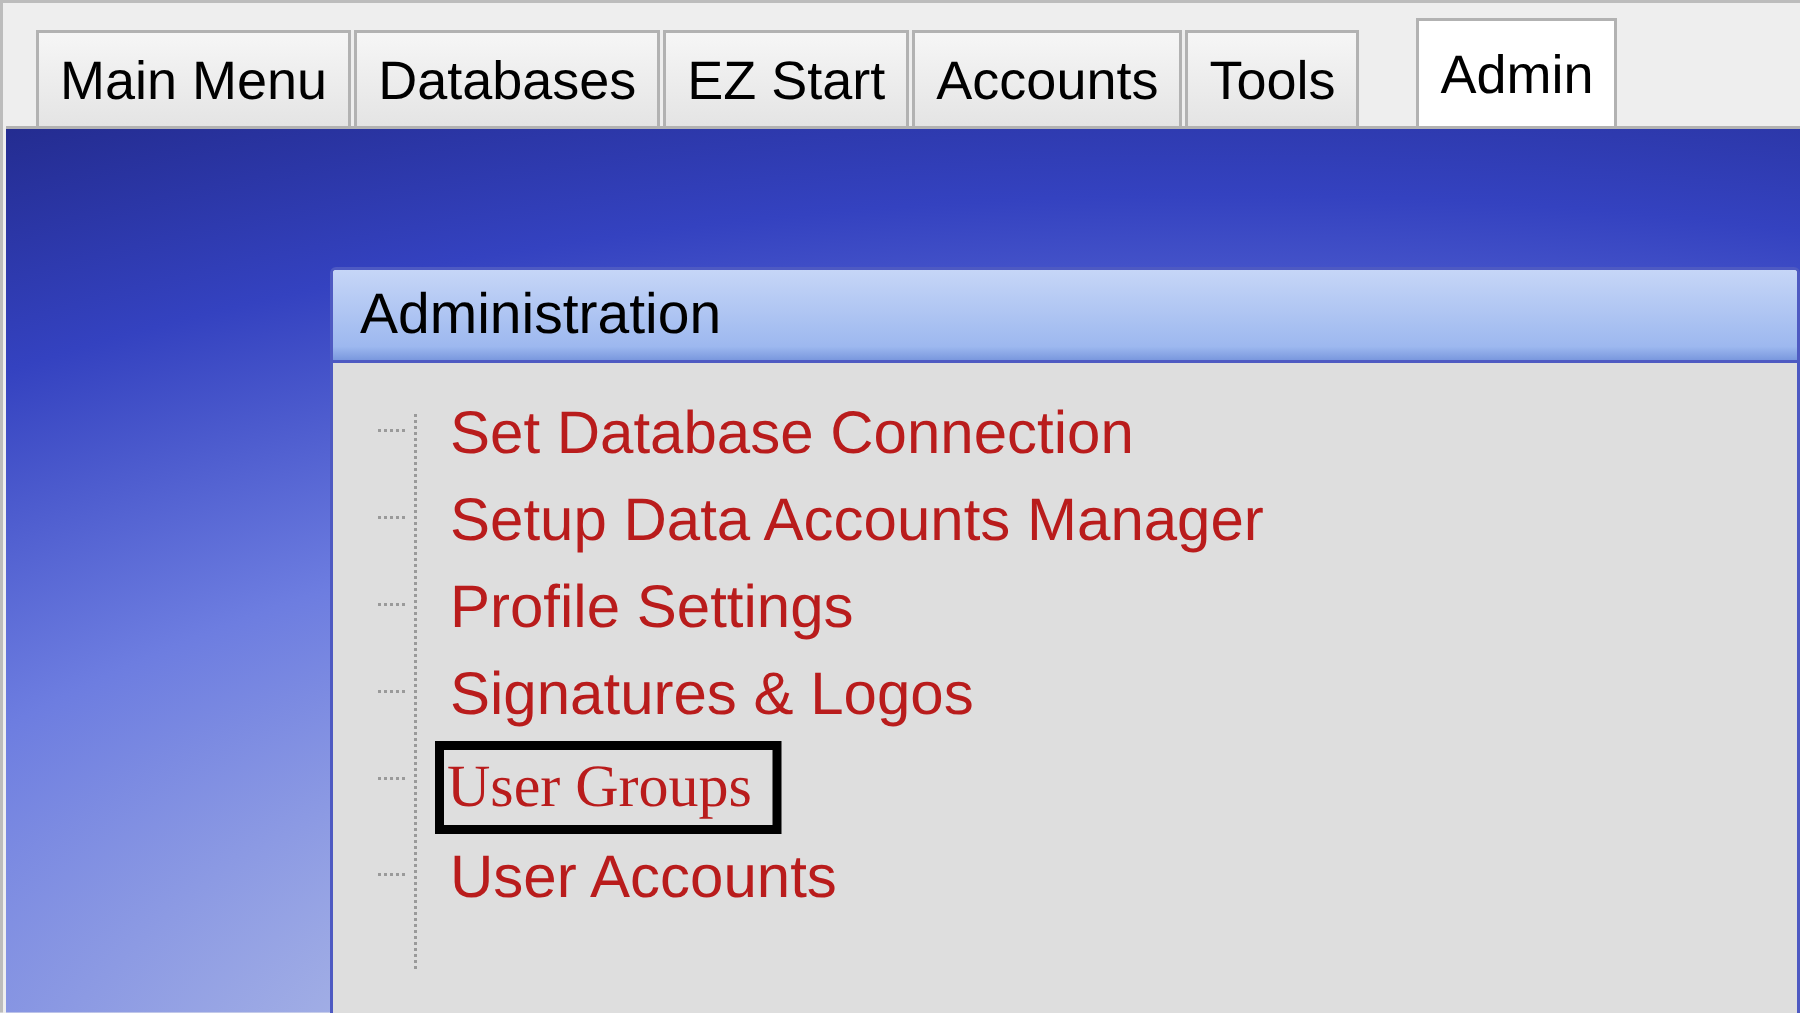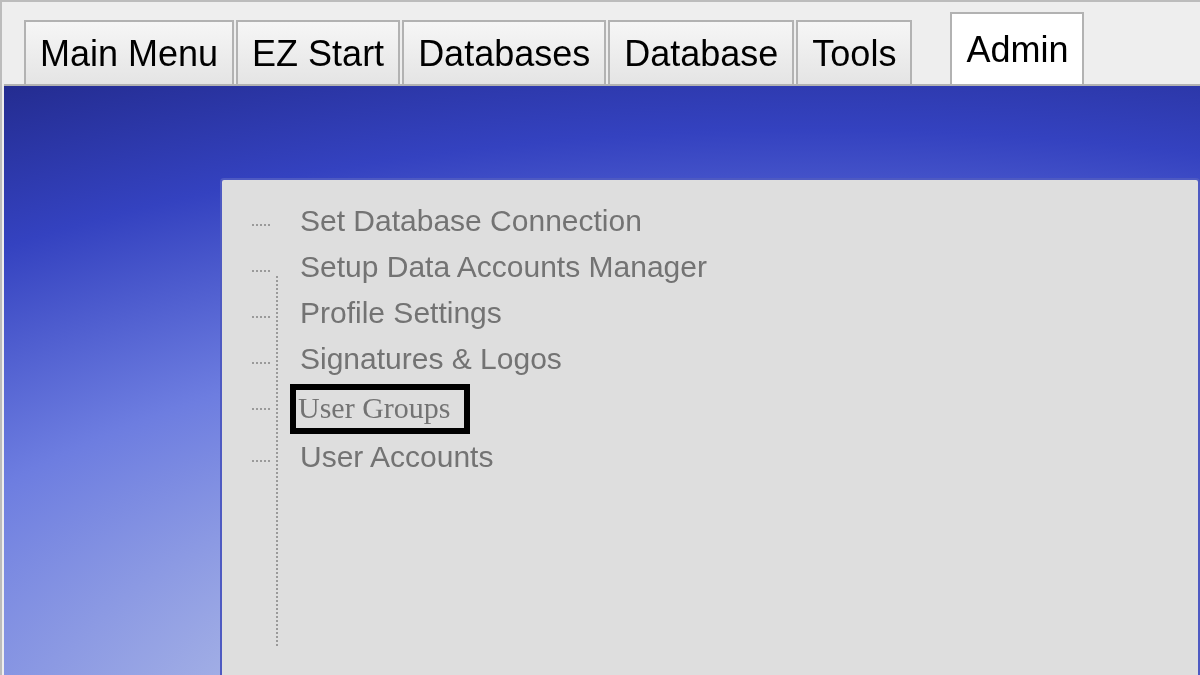--- a/index.html
+++ b/index.html
@@ -104,52 +104,55 @@
   }
   .tree li::before {
     content: "";
     position: absolute;
     left: -18px;
     top: 24px;
     width: 18px;
     border-top: 2px dotted #9a9a9a;
   }
   .tree a {
-    font-size: 30px;
-    color: #737373;
+    font-size: 40px;
+    color: #b91c1c;
     text-decoration: none;
     display: inline-block;
     padding: 3px 6px 5px 6px;
     line-height: 1.2;
     cursor: pointer;
   }
   .tree li.highlight a {
     border: 6px solid #000;
     padding: 0px 14px 2px 2px;
     margin-left: -4px;
     font-family: Liberation Serif, serif;
   }
 </style>
 </head>
 <body>
 
 <div class="window">
 
   <div class="tabstrip">
     <div class="tab">Main Menu</div>
+    <div class="tab">Databases</div>
     <div class="tab">EZ Start</div>
-    <div class="tab">Databases</div>
-    <div class="tab">Database</div>
+    <div class="tab">Accounts</div>
     <div class="tab">Tools</div>
     <div class="tab active">Admin</div>
     <div class="spacer"></div>
   </div>
 
   <div class="content">
     <div class="panel">
+      <div class="panel-titlebar">
+        <span>Administration</span>
+      </div>
       <div class="panel-body">
         <ul class="tree">
           <li>
             <a>Set Database Connection</a>
           </li>
           <li>
             <a>Setup Data Accounts Manager</a>
           </li>
           <li>
             <a>Profile Settings</a>

